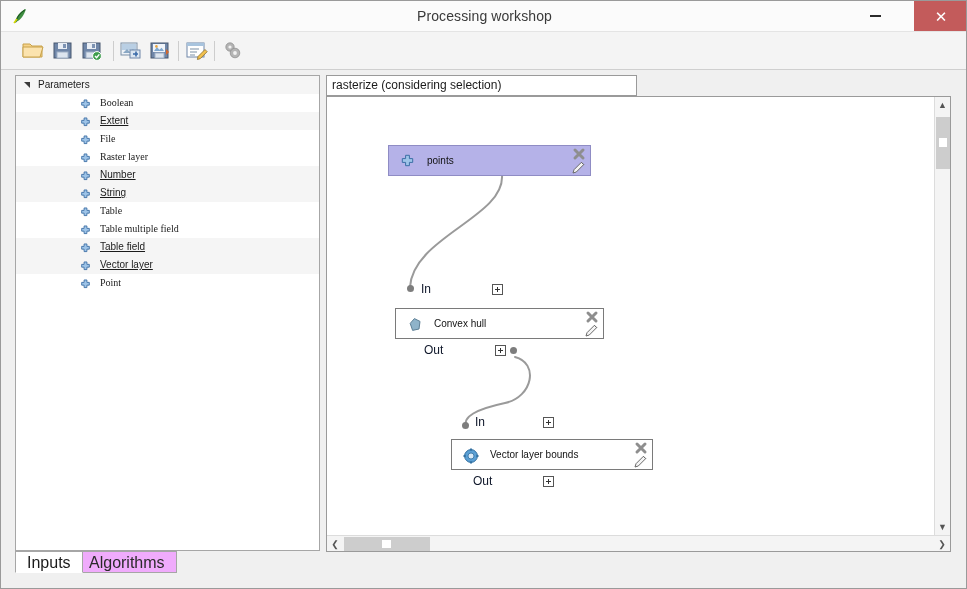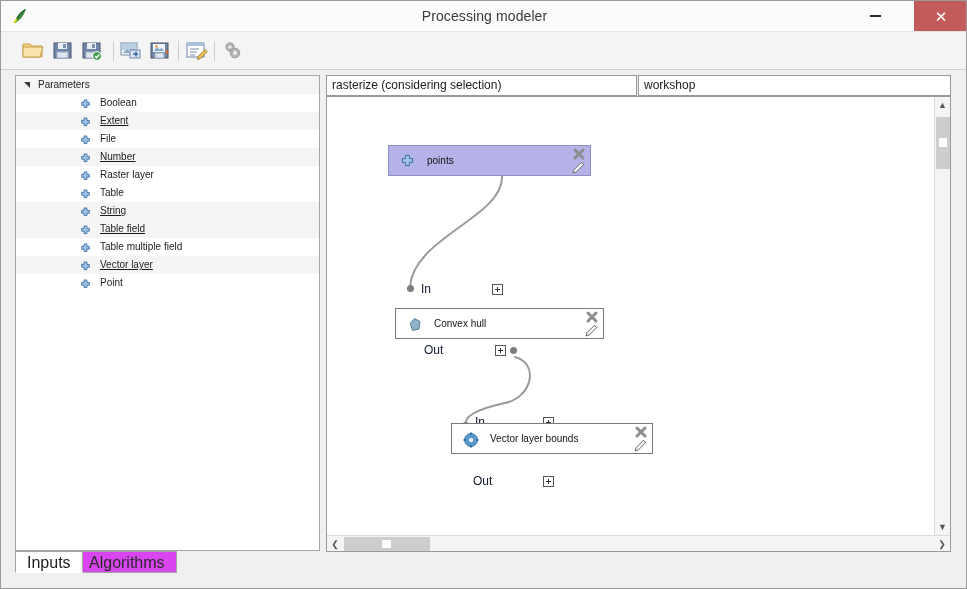--- a/index.html
+++ b/index.html
@@ -107,21 +107,21 @@
   }
   .tree-row {
     position: relative;
     height: 18px;
     line-height: 18px;
     font-size: 10px;
     color: #1b1b1b;
     white-space: nowrap;
   }
   .tree-row.odd  { background: #f5f5f5; text-decoration: underline; }
-  .tree-row.even { background: #ffffff; }
+  .tree-row.even { background: #ffffff; font-family: Liberation Serif, serif; }
   .tree-row.root { padding-left: 22px; background: #f5f5f5; }
   .tree-row.child { padding-left: 84px; }
   .tri {
     position: absolute;
     left: 8px; top: 6px;
     width: 0; height: 0;
     border-left: 6px solid transparent;
     border-top: 6px solid #3b3b3b;
   }
   .plus-ico {
@@ -149,21 +149,21 @@
   }
   .tab.active {
     left: 0;
     background: #ffffff;
     border-top: 1px solid #a6a6a6;
     border-bottom: 1px solid #ffffff;
     z-index: 3;
   }
   .tab.inactive {
     left: 62px;
-    background: #d946ef;
+    background: #f0abfc;
     border-bottom: 1px solid #a6a6a6;
     color: #2a2a2a;
   }
 
   
   .field {
     position: absolute;
     top: 74px;
     height: 21px;
     background: #ffffff;
@@ -345,21 +345,21 @@
 <div id="app">
 
   <div class="titlebar">
     <span class="app-icon">
       <svg width="18" height="18" viewBox="0 0 18 18">
         <path d="M4 15 C6 8, 10 4, 15 2 C13 8, 10 13, 5 15 Z" fill="#3e8e41"></path>
         <path d="M4.5 15.5 C6 10, 9 6, 14 2.8" stroke="#1f5c22" stroke-width="1.1" fill="none"></path>
         <path d="M3 16 L6 12" stroke="#d8d800" stroke-width="1.6" fill="none"></path>
       </svg>
     </span>
-    <div class="title-text">Processing modeler</div>
+    <div class="title-text">Processing workshop</div>
 
     <div class="winbtn min">
       <span class="glyph-min"></span>
     </div>
     <div class="winbtn max">
       <span class="glyph-max"></span>
     </div>
     <div class="winbtn close">
       <span class="glyph-close">✕</span>
     </div>
@@ -451,58 +451,57 @@
     <div id="tree-items">
         <div class="tree-row child even"><span class="plus-ico"><svg width="11" height="11" viewBox="0 0 15 15">
               <path d="M5.6 1.3 h3.8 v3.3 h3.3 v3.8 h-3.3 v3.3 h-3.8 v-3.3 h-3.3 v-3.8 h3.3 z" fill="#9ec4e8" stroke="#3c6ea5" stroke-width="1.2"></path>
             </svg></span><span>Boolean</span></div>
         <div class="tree-row child odd"><span class="plus-ico"><svg width="11" height="11" viewBox="0 0 15 15">
               <path d="M5.6 1.3 h3.8 v3.3 h3.3 v3.8 h-3.3 v3.3 h-3.8 v-3.3 h-3.3 v-3.8 h3.3 z" fill="#9ec4e8" stroke="#3c6ea5" stroke-width="1.2"></path>
             </svg></span><span>Extent</span></div>
         <div class="tree-row child even"><span class="plus-ico"><svg width="11" height="11" viewBox="0 0 15 15">
               <path d="M5.6 1.3 h3.8 v3.3 h3.3 v3.8 h-3.3 v3.3 h-3.8 v-3.3 h-3.3 v-3.8 h3.3 z" fill="#9ec4e8" stroke="#3c6ea5" stroke-width="1.2"></path>
             </svg></span><span>File</span></div>
+        <div class="tree-row child even"><span class="plus-ico"><svg width="11" height="11" viewBox="0 0 15 15">
+              <path d="M5.6 1.3 h3.8 v3.3 h3.3 v3.8 h-3.3 v3.3 h-3.8 v-3.3 h-3.3 v-3.8 h3.3 z" fill="#9ec4e8" stroke="#3c6ea5" stroke-width="1.2"></path>
+            </svg></span><span>Raster layer</span></div>
         <div class="tree-row child odd"><span class="plus-ico"><svg width="11" height="11" viewBox="0 0 15 15">
               <path d="M5.6 1.3 h3.8 v3.3 h3.3 v3.8 h-3.3 v3.3 h-3.8 v-3.3 h-3.3 v-3.8 h3.3 z" fill="#9ec4e8" stroke="#3c6ea5" stroke-width="1.2"></path>
             </svg></span><span>Number</span></div>
+        <div class="tree-row child odd"><span class="plus-ico"><svg width="11" height="11" viewBox="0 0 15 15">
+              <path d="M5.6 1.3 h3.8 v3.3 h3.3 v3.8 h-3.3 v3.3 h-3.8 v-3.3 h-3.3 v-3.8 h3.3 z" fill="#9ec4e8" stroke="#3c6ea5" stroke-width="1.2"></path>
+            </svg></span><span>String</span></div>
         <div class="tree-row child even"><span class="plus-ico"><svg width="11" height="11" viewBox="0 0 15 15">
               <path d="M5.6 1.3 h3.8 v3.3 h3.3 v3.8 h-3.3 v3.3 h-3.8 v-3.3 h-3.3 v-3.8 h3.3 z" fill="#9ec4e8" stroke="#3c6ea5" stroke-width="1.2"></path>
-            </svg></span><span>Raster layer</span></div>
+            </svg></span><span>Table</span></div>
         <div class="tree-row child even"><span class="plus-ico"><svg width="11" height="11" viewBox="0 0 15 15">
               <path d="M5.6 1.3 h3.8 v3.3 h3.3 v3.8 h-3.3 v3.3 h-3.8 v-3.3 h-3.3 v-3.8 h3.3 z" fill="#9ec4e8" stroke="#3c6ea5" stroke-width="1.2"></path>
-            </svg></span><span>Table</span></div>
+            </svg></span><span>Table multiple field</span></div>
         <div class="tree-row child odd"><span class="plus-ico"><svg width="11" height="11" viewBox="0 0 15 15">
               <path d="M5.6 1.3 h3.8 v3.3 h3.3 v3.8 h-3.3 v3.3 h-3.8 v-3.3 h-3.3 v-3.8 h3.3 z" fill="#9ec4e8" stroke="#3c6ea5" stroke-width="1.2"></path>
-            </svg></span><span>String</span></div>
-        <div class="tree-row child odd"><span class="plus-ico"><svg width="11" height="11" viewBox="0 0 15 15">
-              <path d="M5.6 1.3 h3.8 v3.3 h3.3 v3.8 h-3.3 v3.3 h-3.8 v-3.3 h-3.3 v-3.8 h3.3 z" fill="#9ec4e8" stroke="#3c6ea5" stroke-width="1.2"></path>
             </svg></span><span>Table field</span></div>
-        <div class="tree-row child even"><span class="plus-ico"><svg width="11" height="11" viewBox="0 0 15 15">
-              <path d="M5.6 1.3 h3.8 v3.3 h3.3 v3.8 h-3.3 v3.3 h-3.8 v-3.3 h-3.3 v-3.8 h3.3 z" fill="#9ec4e8" stroke="#3c6ea5" stroke-width="1.2"></path>
-            </svg></span><span>Table multiple field</span></div>
         <div class="tree-row child odd"><span class="plus-ico"><svg width="11" height="11" viewBox="0 0 15 15">
               <path d="M5.6 1.3 h3.8 v3.3 h3.3 v3.8 h-3.3 v3.3 h-3.8 v-3.3 h-3.3 v-3.8 h3.3 z" fill="#9ec4e8" stroke="#3c6ea5" stroke-width="1.2"></path>
             </svg></span><span>Vector layer</span></div>
         <div class="tree-row child even"><span class="plus-ico"><svg width="11" height="11" viewBox="0 0 15 15">
               <path d="M5.6 1.3 h3.8 v3.3 h3.3 v3.8 h-3.3 v3.3 h-3.8 v-3.3 h-3.3 v-3.8 h3.3 z" fill="#9ec4e8" stroke="#3c6ea5" stroke-width="1.2"></path>
             </svg></span><span>Point</span></div>
       </div>
   </div>
 
   <div class="tabbar">
     <div class="tab active">
       <span>Inputs</span>
     </div>
     <div class="tab inactive">
       <span>Algorithms</span>
     </div>
   </div>
 
   <div class="field model-name" title="Enter model name here">rasterize (considering selection)</div>
-  <div class="field group-name" title="Enter group name here">workshop</div>
 
   <div class="canvas-frame">
     <div class="canvas-inner">
 
       <svg class="links" viewBox="0 0 608 439">
         <path d="M 175 78 C 178 120, 86 140, 83 190" stroke="#9a9a9a" stroke-width="2" fill="none" stroke-linecap="round"></path>
         <path d="M 188 260 C 212 266, 206 300, 178 306 C 150 312, 134 320, 140 330" stroke="#9a9a9a" stroke-width="2" fill="none" stroke-linecap="round"></path>
       </svg>
 
       <div class="node param" style="left:61px; top:48px; width:203px;">
@@ -551,21 +550,21 @@
       </div>
 
       <span class="port-label" style="left:97px; top:246px;">Out</span>
       <span class="expander" style="left:168px; top:248px;"></span>
       <span class="port-dot" style="left:183px; top:250px;"></span>
 
       <span class="port-dot" style="left:135px; top:325px;"></span>
       <span class="port-label" style="left:148px; top:318px;">In</span>
       <span class="expander" style="left:216px; top:320px;"></span>
 
-      <div class="node algo" style="left:124px; top:326px; width:202px;">
+      <div class="node algo" style="left:124px; top:342px; width:202px;">
         <span class="node-ico">
           <svg width="16" height="16" viewBox="0 0 16 16">
             <circle cx="8" cy="8" r="6.4" fill="#5a9fd4" stroke="#2f6d9e" stroke-width="1"></circle>
             <circle cx="8" cy="8" r="3" fill="#d7e9f7" stroke="#2f6d9e" stroke-width=".8"></circle>
             <g fill="#2f6d9e">
               <rect x="7.2" y="0.4" width="1.6" height="2.4"></rect>
               <rect x="7.2" y="13.2" width="1.6" height="2.4"></rect>
               <rect x="0.4" y="7.2" width="2.4" height="1.6"></rect>
               <rect x="13.2" y="7.2" width="2.4" height="1.6"></rect>
             </g>

